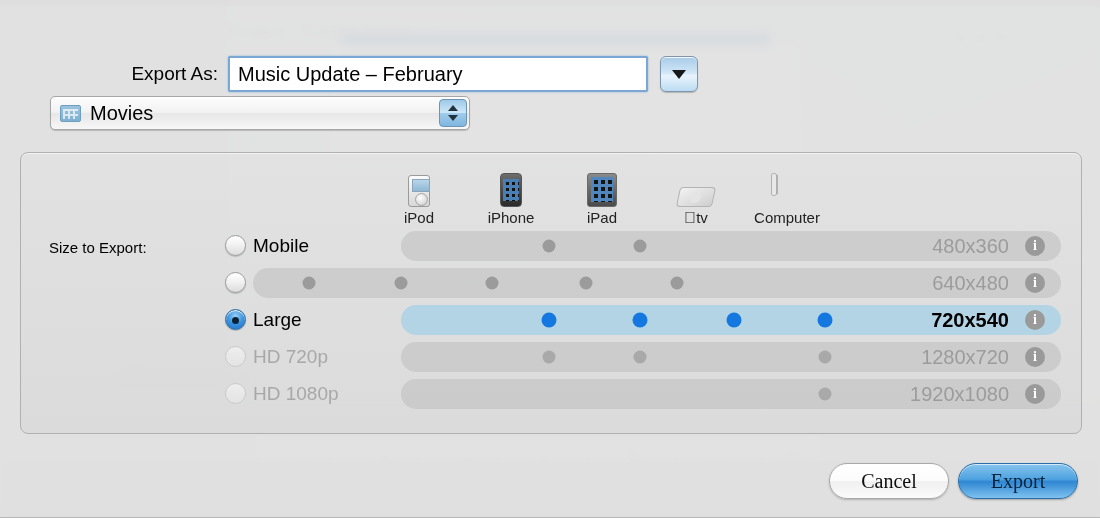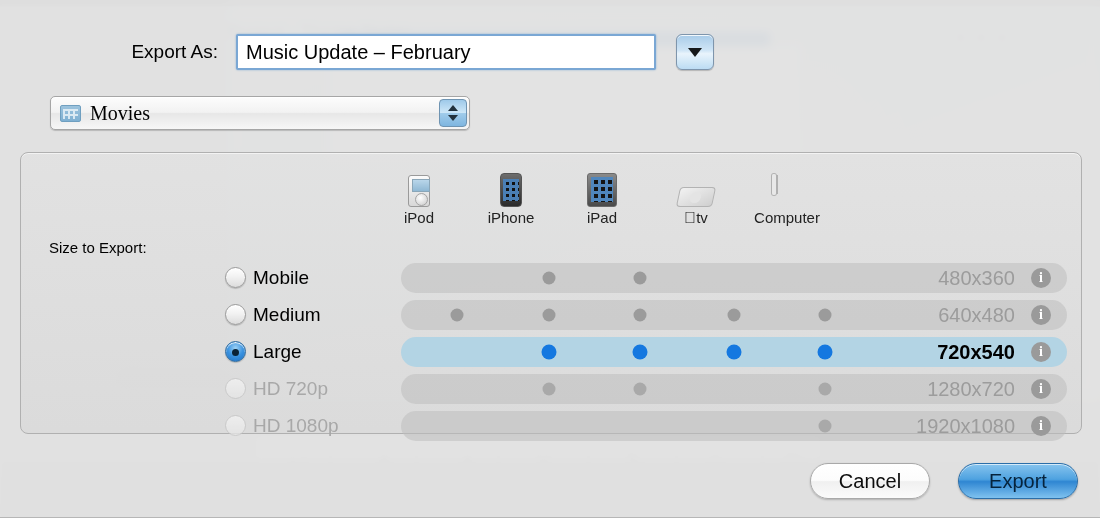--- a/index.html
+++ b/index.html
@@ -89,21 +89,21 @@
     border-bottom: 1px solid #b6b6b6;
   }
 
   .field-row { position: absolute; display: flex; align-items: center; }
   .field-label {
     font-size: 19px; color: #000; text-align: right;
     width: 168px; margin-right: 10px; white-space: nowrap;
   }
 
   
-  #export-as-row { left: 50px; top: 34px; gap: 8px; }
+  #export-as-row { left: 50px; top: 56px; }
   .text-field {
     width: 420px; height: 36px;
     background: #fff;
     border: 2px solid #7aa7d4;
     border-radius: 2px;
     box-shadow: 0 0 2px rgba(110,160,210,.8);
     display: flex; align-items: center;
     padding: 0 8px;
     font-size: 20px; color: #000;
     overflow: hidden; white-space: nowrap;
@@ -126,21 +126,21 @@
 
   
   #where-row { left: 50px; top: 96px; }
   .popup {
     position: relative;
     width: 420px; height: 34px;
     border: 1px solid #a6a6a6;
     border-radius: 5px;
     background: linear-gradient(to bottom, #fdfdfd 0%, #f2f2f2 48%, #e7e7e7 52%, #f7f7f7 100%);
     box-shadow: 0 1px 1px rgba(0,0,0,.18), inset 0 1px 0 #fff;
-    display: flex; align-items: center; padding-left: 9px; font-family: Liberation Serif, serif;
+    display: flex; align-items: center; padding-left: 9px;
   }
   .folder-icon {
     width: 21px; height: 17px; margin-right: 9px; position: relative; flex: none;
     background: linear-gradient(to bottom, #9cc3dd, #7fb0d2);
     border: 1px solid #6f9fc0; border-radius: 2px;
   }
   .folder-icon::before {
     content: ""; position: absolute; left: 2px; top: 3px; right: 2px; bottom: 2px;
     background:
       repeating-linear-gradient(to right, #e8f2f8 0 2px, transparent 2px 5px),
@@ -240,21 +240,21 @@
     width: 10px; height: 5px; margin: 1px auto 0;
     background: #cfcfcf; border: 1px solid #b0b0b0;
   }
   .apple-glyph { font-size: 16px; line-height: 1; color: #111; }
 
   
   .size-label {
     position: absolute; left: 28px; top: 86px;
     font-size: 15px; color: #000; white-space: nowrap;
   }
-  .rows { position: absolute; left: 196px; top: 74px; right: 14px; margin-top: 32px; }
+  .rows { position: absolute; left: 196px; top: 74px; right: 20px; }
   .row {
     position: relative; height: 37px; display: flex; align-items: center;
   }
   .radio-wrap { width: 36px; display: flex; align-items: center; justify-content: center; flex: none; }
   .radio {
     width: 21px; height: 21px; border-radius: 50%;
     background: linear-gradient(to bottom, #ffffff 0%, #f2f2f2 45%, #dcdcdc 100%);
     border: 1px solid #9b9b9b;
     box-shadow: inset 0 1px 1px #fff, 0 1px 1px rgba(0,0,0,.18);
   }
@@ -302,21 +302,21 @@
     position: absolute; right: 16px; top: 50%; transform: translateY(-50%);
     width: 20px; height: 20px; border-radius: 50%;
     background: #9a9a9a;
     color: #fff; font-size: 14px; font-weight: bold;
     display: flex; align-items: center; justify-content: center;
     font-family: "Liberation Serif", serif;
     cursor: default;
   }
 
   
-  .btns { position: absolute; right: 22px; bottom: 18px; display: flex; gap: 28px; }
+  .btns { position: absolute; right: 22px; bottom: 18px; display: flex; gap: 9px; font-family: Liberation Serif, serif; }
   .btn {
     height: 36px; min-width: 120px; padding: 0 22px;
     border-radius: 18px; font-size: 20px;
     display: flex; align-items: center; justify-content: center;
     cursor: default; white-space: nowrap;
   }
   .btn-cancel {
     background: linear-gradient(to bottom, #ffffff 0%, #fcfcfc 48%, #f0f0f0 52%, #fbfbfb 100%);
     border: 1px solid #a9a9a9; color: #0d0d0d;
     box-shadow: 0 1px 2px rgba(0,0,0,.22), inset 0 1px 0 #fff;
@@ -428,21 +428,20 @@
             <span class="dot" style="left:148px"></span>
             <span class="dot" style="left:239px"></span>
             <span class="res">480x360</span>
             <span class="info-btn">i</span>
           </span>
         </div>
         <div class="row">
           <span class="radio-wrap">
             <span class="radio"></span>
           </span>
-          <span class="row-name">Medium</span>
           <span class="matrix">
             <span class="matrix-bg"></span>
             <span class="dot" style="left:56px"></span>
             <span class="dot" style="left:148px"></span>
             <span class="dot" style="left:239px"></span>
             <span class="dot" style="left:333px"></span>
             <span class="dot" style="left:424px"></span>
             <span class="res">640x480</span>
             <span class="info-btn">i</span>
           </span>

